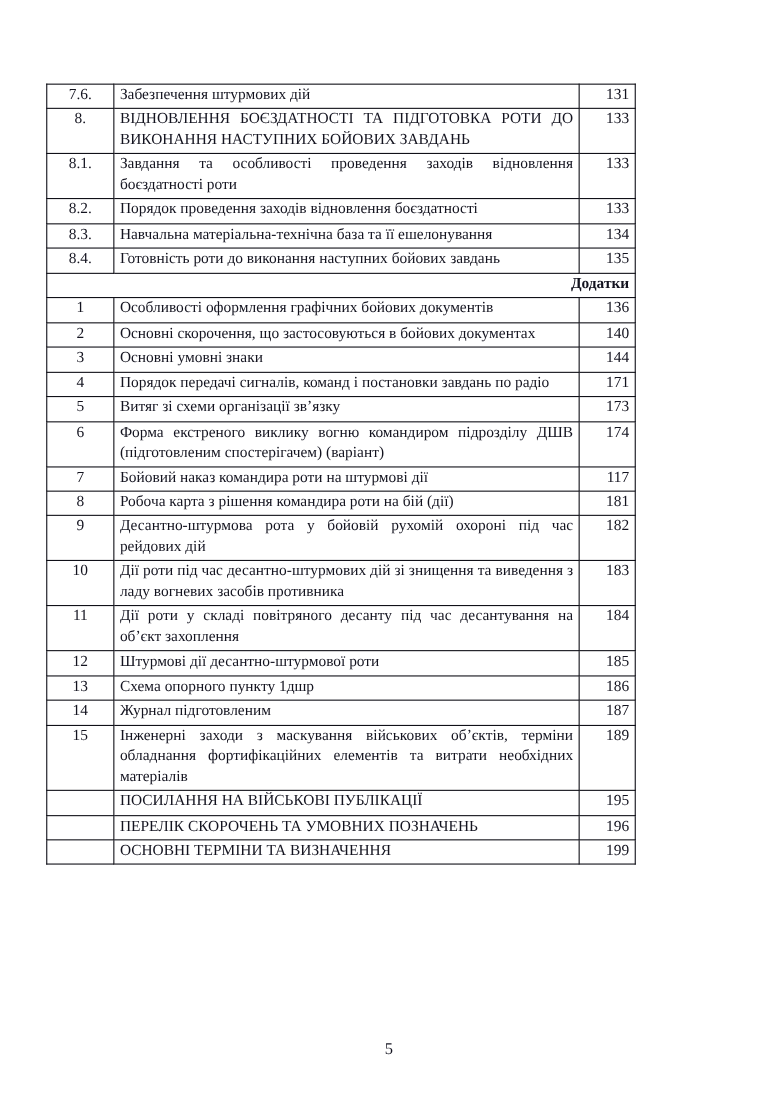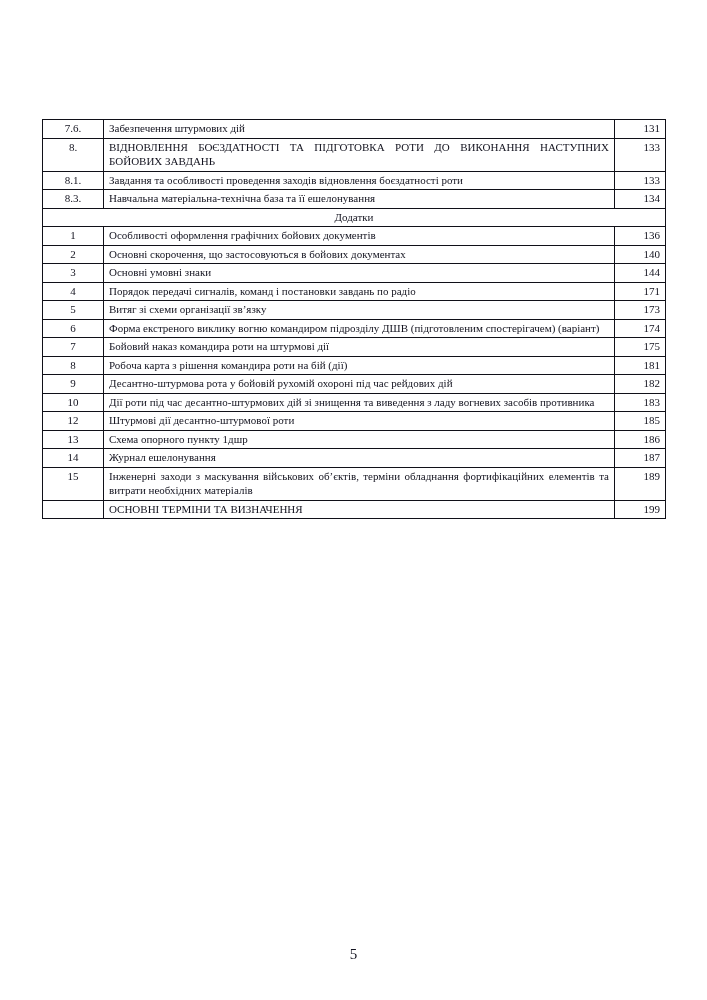--- a/index.html
+++ b/index.html
@@ -13,47 +13,47 @@
     height: 1000px;
     background: #ffffff;
     font-family: "Liberation Serif", "DejaVu Serif", serif;
     color: #13131f;
     overflow: hidden;
   }
   table.toc {
     position: absolute;
     left: 42px;
     top: 76px;
-    width: 624px;
+    width: 536px;
     border-collapse: collapse;
-    font-size: 11px;
+    font-size: 14px;
     line-height: 1.32;
     table-layout: fixed;
-    margin-top: 43px;
   }
   table.toc td {
     border: 1px solid #101018;
     padding: 1px 5px 2px 5px;
     vertical-align: top;
   }
   td.num-cell {
     width: 50px;
     text-align: center;
   }
   td.title-cell {
     text-align: justify;
     font-family: Liberation Serif, serif;
   }
   td.page-cell {
     width: 40px;
     text-align: right;
   }
   td.divider-cell {
-    text-align: center;
+    text-align: right;
     padding-left: 4px;
+    font-weight: bold;
   }
   .footer-page-number {
     position: absolute;
     left: 0;
     right: 0;
     top: 946px;
     text-align: center;
     font-size: 15px;
     color: #13131f;
   }
@@ -74,23 +74,33 @@
           <td class="num-cell">8.</td>
           <td class="title-cell">ВІДНОВЛЕННЯ БОЄЗДАТНОСТІ ТА ПІДГОТОВКА РОТИ ДО ВИКОНАННЯ НАСТУПНИХ БОЙОВИХ ЗАВДАНЬ</td>
           <td class="page-cell">133</td>
         </tr>
         <tr>
           <td class="num-cell">8.1.</td>
           <td class="title-cell">Завдання та особливості проведення заходів відновлення боєздатності роти</td>
           <td class="page-cell">133</td>
         </tr>
         <tr>
+          <td class="num-cell">8.2.</td>
+          <td class="title-cell">Порядок проведення заходів відновлення боєздатності</td>
+          <td class="page-cell">133</td>
+        </tr>
+        <tr>
           <td class="num-cell">8.3.</td>
           <td class="title-cell">Навчальна матеріальна-технічна база та її ешелонування</td>
           <td class="page-cell">134</td>
+        </tr>
+        <tr>
+          <td class="num-cell">8.4.</td>
+          <td class="title-cell">Готовність роти до виконання наступних бойових завдань</td>
+          <td class="page-cell">135</td>
         </tr>
         <tr>
           <td colspan="3" class="divider-cell">Додатки</td>
         </tr>
         <tr>
           <td class="num-cell">1</td>
           <td class="title-cell">Особливості оформлення графічних бойових документів</td>
           <td class="page-cell">136</td>
         </tr>
         <tr>
@@ -114,56 +124,71 @@
           <td class="page-cell">173</td>
         </tr>
         <tr>
           <td class="num-cell">6</td>
           <td class="title-cell">Форма екстреного виклику вогню командиром підрозділу ДШВ (підготовленим спостерігачем) (варіант)</td>
           <td class="page-cell">174</td>
         </tr>
         <tr>
           <td class="num-cell">7</td>
           <td class="title-cell">Бойовий наказ командира роти на штурмові дії</td>
-          <td class="page-cell">175</td>
+          <td class="page-cell">117</td>
         </tr>
         <tr>
           <td class="num-cell">8</td>
           <td class="title-cell">Робоча карта з рішення командира роти на бій (дії)</td>
           <td class="page-cell">181</td>
         </tr>
         <tr>
           <td class="num-cell">9</td>
           <td class="title-cell">Десантно-штурмова рота у бойовій рухомій охороні під час рейдових дій</td>
           <td class="page-cell">182</td>
         </tr>
         <tr>
           <td class="num-cell">10</td>
           <td class="title-cell">Дії роти під час десантно-штурмових дій зі знищення та виведення з ладу вогневих засобів противника</td>
           <td class="page-cell">183</td>
         </tr>
         <tr>
+          <td class="num-cell">11</td>
+          <td class="title-cell">Дії роти у складі повітряного десанту під час десантування на об’єкт захоплення</td>
+          <td class="page-cell">184</td>
+        </tr>
+        <tr>
           <td class="num-cell">12</td>
           <td class="title-cell">Штурмові дії десантно-штурмової роти</td>
           <td class="page-cell">185</td>
         </tr>
         <tr>
           <td class="num-cell">13</td>
           <td class="title-cell">Схема опорного пункту 1дшр</td>
           <td class="page-cell">186</td>
         </tr>
         <tr>
           <td class="num-cell">14</td>
-          <td class="title-cell">Журнал ешелонування</td>
+          <td class="title-cell">Журнал підготовленим</td>
           <td class="page-cell">187</td>
         </tr>
         <tr>
           <td class="num-cell">15</td>
           <td class="title-cell">Інженерні заходи з маскування військових об’єктів, терміни обладнання фортифікаційних елементів та витрати необхідних матеріалів</td>
           <td class="page-cell">189</td>
+        </tr>
+        <tr>
+          <td class="num-cell"></td>
+          <td class="title-cell">ПОСИЛАННЯ НА ВІЙСЬКОВІ ПУБЛІКАЦІЇ</td>
+          <td class="page-cell">195</td>
+        </tr>
+        <tr>
+          <td class="num-cell"></td>
+          <td class="title-cell">ПЕРЕЛІК СКОРОЧЕНЬ ТА УМОВНИХ ПОЗНАЧЕНЬ</td>
+          <td class="page-cell">196</td>
         </tr>
         <tr>
           <td class="num-cell"></td>
           <td class="title-cell">ОСНОВНІ ТЕРМІНИ ТА ВИЗНАЧЕННЯ</td>
           <td class="page-cell">199</td>
         </tr>
       </tbody>
   </table>
 
   <div class="footer-page-number">5</div>

